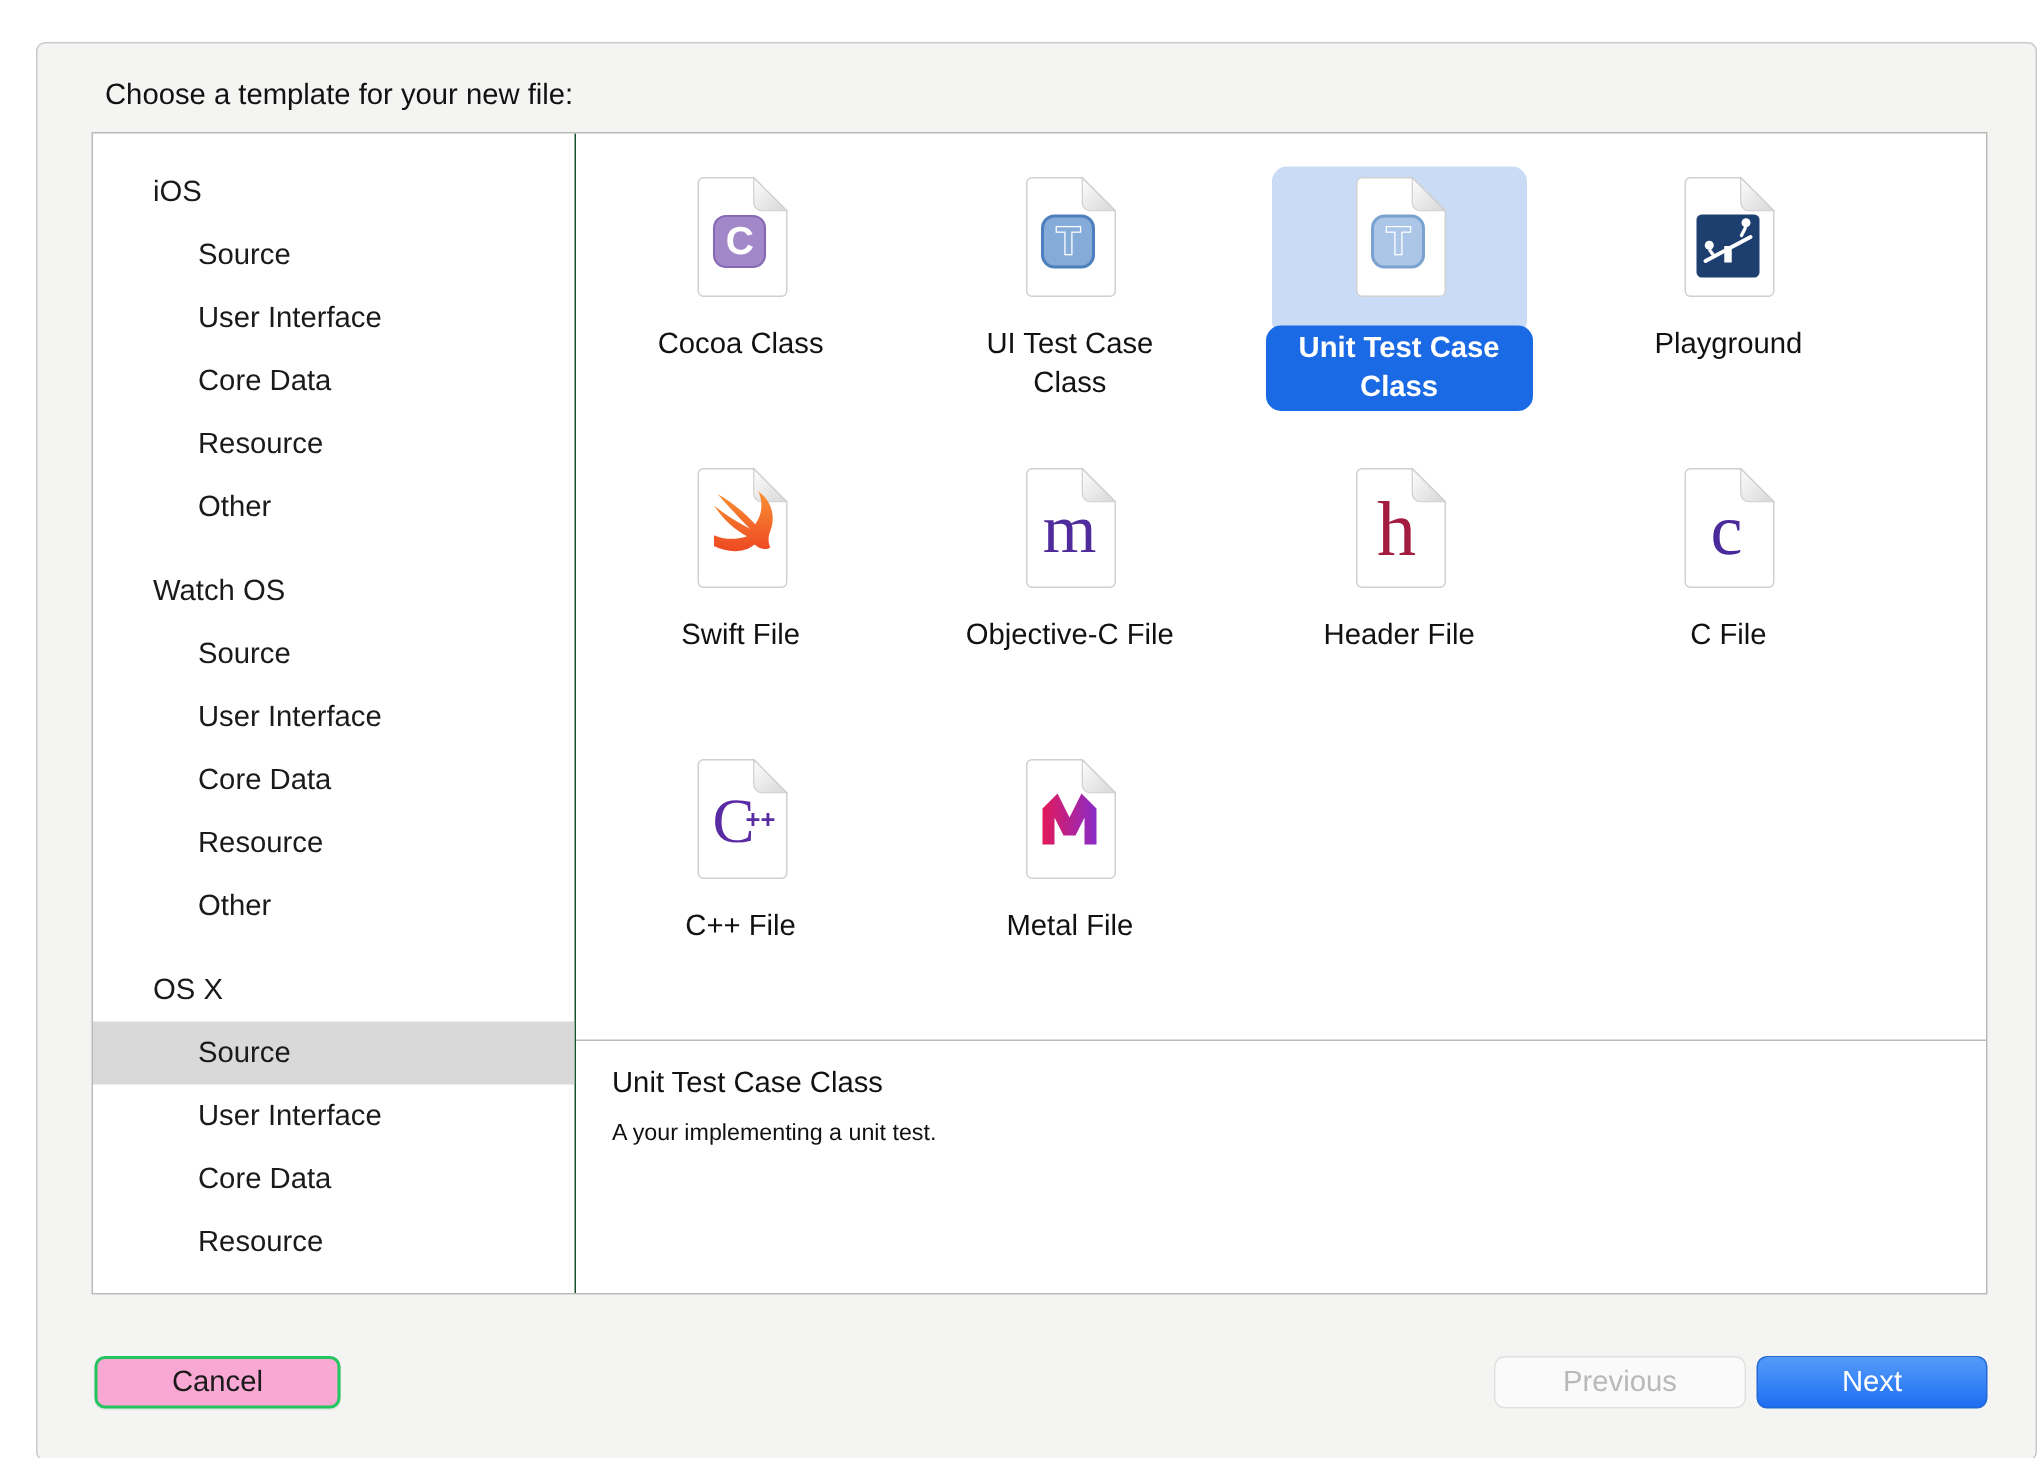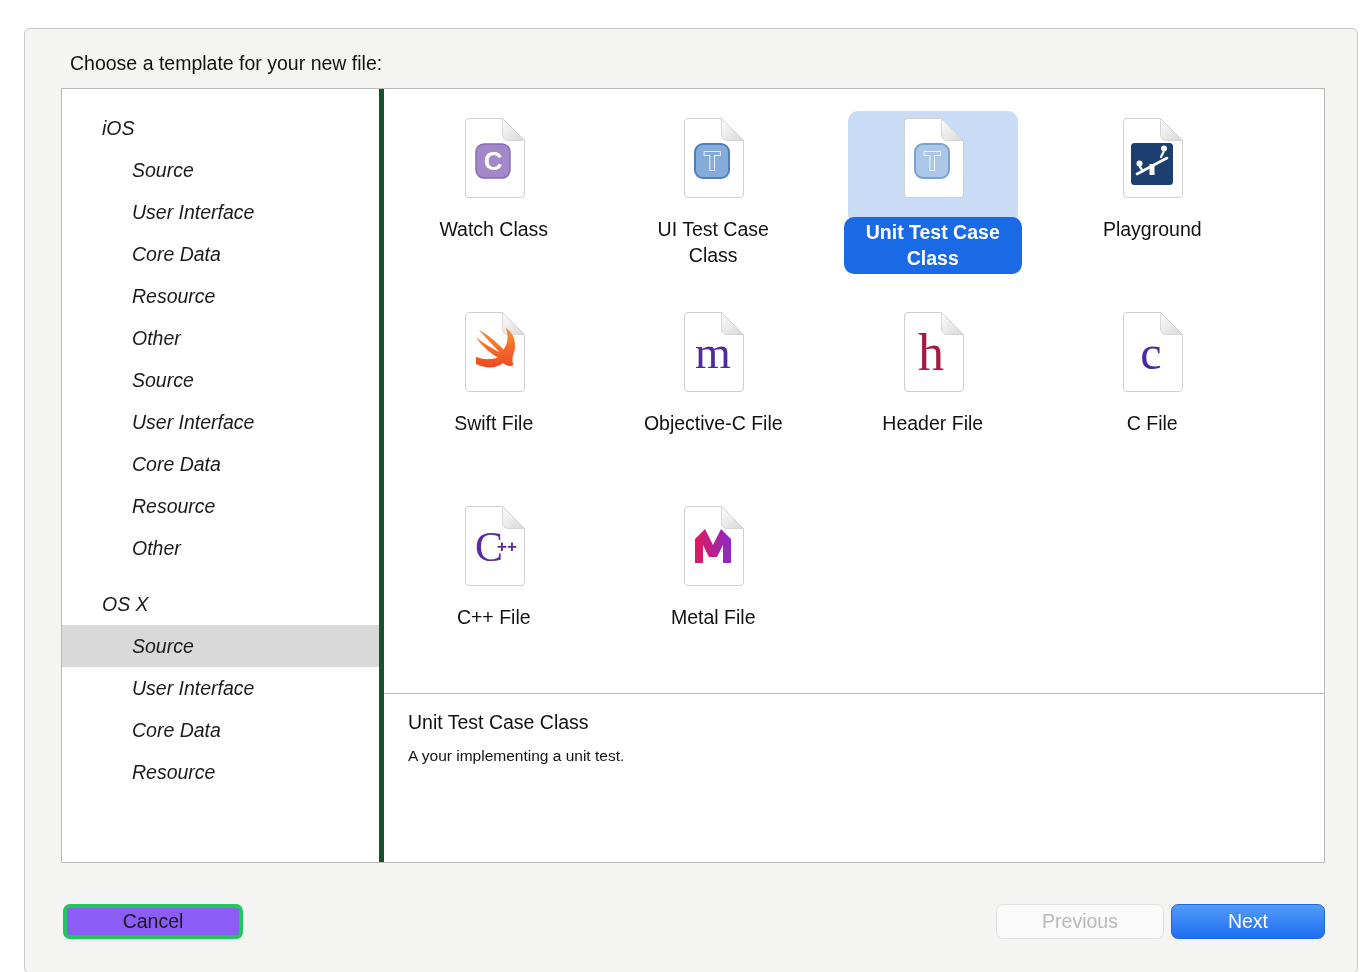--- a/index.html
+++ b/index.html
@@ -9,21 +9,21 @@
   }
   .dialog{
     position:absolute;left:12px;top:28px;width:1334px;height:946px;
     background:#f4f4f3;border:1px solid #c9c9c9;border-radius:6px;box-sizing:border-box;margin-left:12px;
   }
   .dlg-title{position:absolute;left:45px;top:23px;font-size:19.5px;color:#111;}
   .chooser{
     position:absolute;left:36px;top:59px;width:1262px;height:773px;background:#fff;
     border:1px solid #b9b9b9;box-sizing:content-box;display:flex;overflow:hidden;
   }
-  .sidebar{width:322px;flex-shrink:0;border-right:5px solid #14532d;padding-top:18px;box-sizing:border-box;overflow:hidden;font-style:italic;}
+  .sidebar{width:322px;flex-shrink:0;border-right:1px solid #14532d;padding-top:18px;box-sizing:border-box;overflow:hidden;}
   .sb-row{height:42px;display:flex;align-items:center;font-size:19.5px;color:#1a1a1a;white-space:nowrap;}
   .sb-group{padding-left:40px;margin-top:14px;}
   .sb-group:first-child{margin-top:0;}
   .sb-child{padding-left:70px;}
   .sb-child.selected{background:#d9d9d9;}
   .main{flex:1;display:flex;flex-direction:column;min-width:0;}
   .grid{
     height:604px;box-sizing:border-box;padding-top:22px;overflow:hidden;
     display:grid;grid-template-columns:repeat(4,219.5px);grid-auto-rows:194px;
   }
@@ -36,21 +36,21 @@
     max-width:178px;background:#1b6ae5;color:#fff;font-weight:bold;
     border-radius:10px;padding:3px 13px;box-sizing:border-box;
   }
   .detail{border-top:1px solid #b9b9b9;flex:1;padding:17px 24px;box-sizing:border-box;background:#fff;}
   .detail-title{font-size:19.5px;color:#111;}
   .detail-desc{font-size:15.5px;color:#111;margin-top:13px;}
   .btn{
     position:absolute;top:875px;height:35px;border-radius:7px;font-size:19.5px;
     display:flex;align-items:center;justify-content:center;box-sizing:border-box;cursor:default;
   }
-  .btn-cancel{left:38px;width:180px;background:#8b5cf6;border:4px solid #22c55e;color:#1a1a1a;box-shadow:0 1px 1px rgba(0,0,0,0.07);}
+  .btn-cancel{left:38px;width:164px;background:#f9a8d4;border:2px solid #22c55e;color:#1a1a1a;box-shadow:0 1px 1px rgba(0,0,0,0.07);}
   .btn-prev{left:971px;width:168px;background:#fafafa;border:1px solid #e1e1e1;color:#b9b9b9;}
   .btn-next{left:1146px;width:154px;background:linear-gradient(180deg,#539bf9,#1e6ef2);border:1px solid #2268d8;color:#fff;}
   .hiddefs{position:absolute;width:0;height:0;}
 </style>
 </head>
 <body>
 
 <svg class="hiddefs" aria-hidden="true">
   <defs>
     <linearGradient id="foldGrad" x1="0" y1="0" x2="1" y2="1">
@@ -72,20 +72,21 @@
   <div class="dlg-title">Choose a template for your new file:</div>
 
   <div class="chooser">
     <div class="sidebar">
         <div class="sb-row sb-group">iOS</div>
         <div class="sb-row sb-child">Source</div>
         <div class="sb-row sb-child">User Interface</div>
         <div class="sb-row sb-child">Core Data</div>
         <div class="sb-row sb-child">Resource</div>
         <div class="sb-row sb-child">Other</div>
+        <div class="sb-row sb-group">Watch OS</div>
         <div class="sb-row sb-child">Source</div>
         <div class="sb-row sb-child">User Interface</div>
         <div class="sb-row sb-child">Core Data</div>
         <div class="sb-row sb-child">Resource</div>
         <div class="sb-row sb-child">Other</div>
         <div class="sb-row sb-group">OS X</div>
         <div class="sb-row sb-child selected">Source</div>
         <div class="sb-row sb-child">User Interface</div>
         <div class="sb-row sb-child">Core Data</div>
         <div class="sb-row sb-child">Resource</div>
@@ -94,21 +95,21 @@
       <div class="grid">
           <div class="cell">
             <div class="tile">
               <svg width="64" height="82" viewBox="0 0 64 82">
   <path d="M7 1.5 H40.5 L62.5 23.5 V77 a3.5 3.5 0 0 1 -3.5 3.5 H7 A3.5 3.5 0 0 1 3.5 77 V5 A3.5 3.5 0 0 1 7 1.5 Z" fill="#ffffff" stroke="#d0d0d0"></path>
   <path d="M40.5 1.5 L62.5 23.5 H46 a5.5 5.5 0 0 1 -5.5 -5.5 Z" fill="url(#foldGrad)" stroke="#cfcfcf" stroke-width="0.8"></path>
                 <rect x="14" y="27" width="34" height="34" rx="8" fill="#a288c9" stroke="#8668b5" stroke-width="1.4"></rect>
    <text x="31.2" y="52.5" font-family="'Liberation Sans',sans-serif" font-size="26" font-weight="bold" fill="#fff" text-anchor="middle">C</text>
               </svg>
             </div>
-            <div class="tlabel"><span>Watch Class</span></div>
+            <div class="tlabel"><span>Cocoa Class</span></div>
           </div>
           <div class="cell">
             <div class="tile">
               <svg width="64" height="82" viewBox="0 0 64 82">
   <path d="M7 1.5 H40.5 L62.5 23.5 V77 a3.5 3.5 0 0 1 -3.5 3.5 H7 A3.5 3.5 0 0 1 3.5 77 V5 A3.5 3.5 0 0 1 7 1.5 Z" fill="#ffffff" stroke="#d0d0d0"></path>
   <path d="M40.5 1.5 L62.5 23.5 H46 a5.5 5.5 0 0 1 -5.5 -5.5 Z" fill="url(#foldGrad)" stroke="#cfcfcf" stroke-width="0.8"></path>
                 <rect x="14" y="27" width="34" height="34" rx="8" fill="#85abd8" stroke="#4d7fbd" stroke-width="2"></rect>
    <text x="31.2" y="52.5" font-family="'Liberation Sans',sans-serif" font-size="26" font-weight="bold" fill="#85abd8" stroke="#ffffff" stroke-width="1.7" style="paint-order:stroke" text-anchor="middle">T</text>
               </svg>
             </div>

